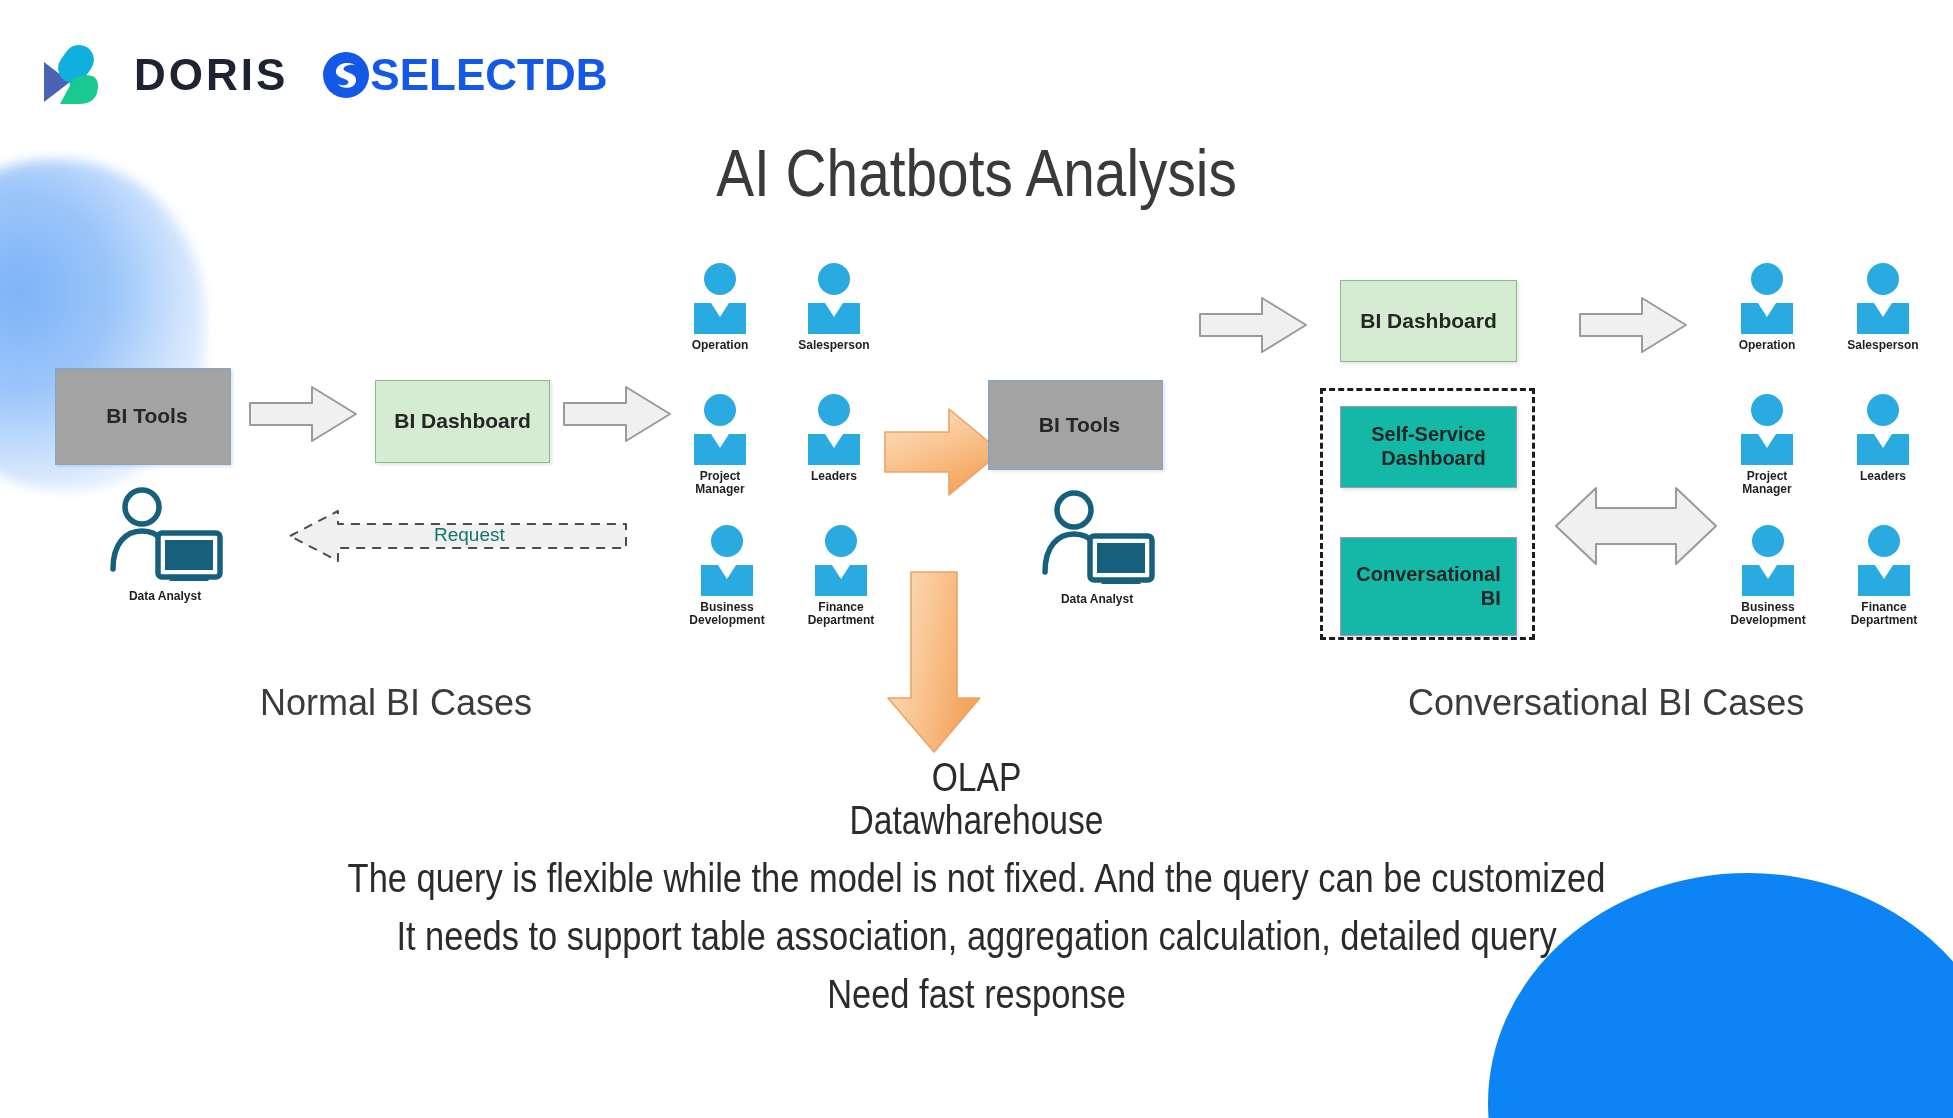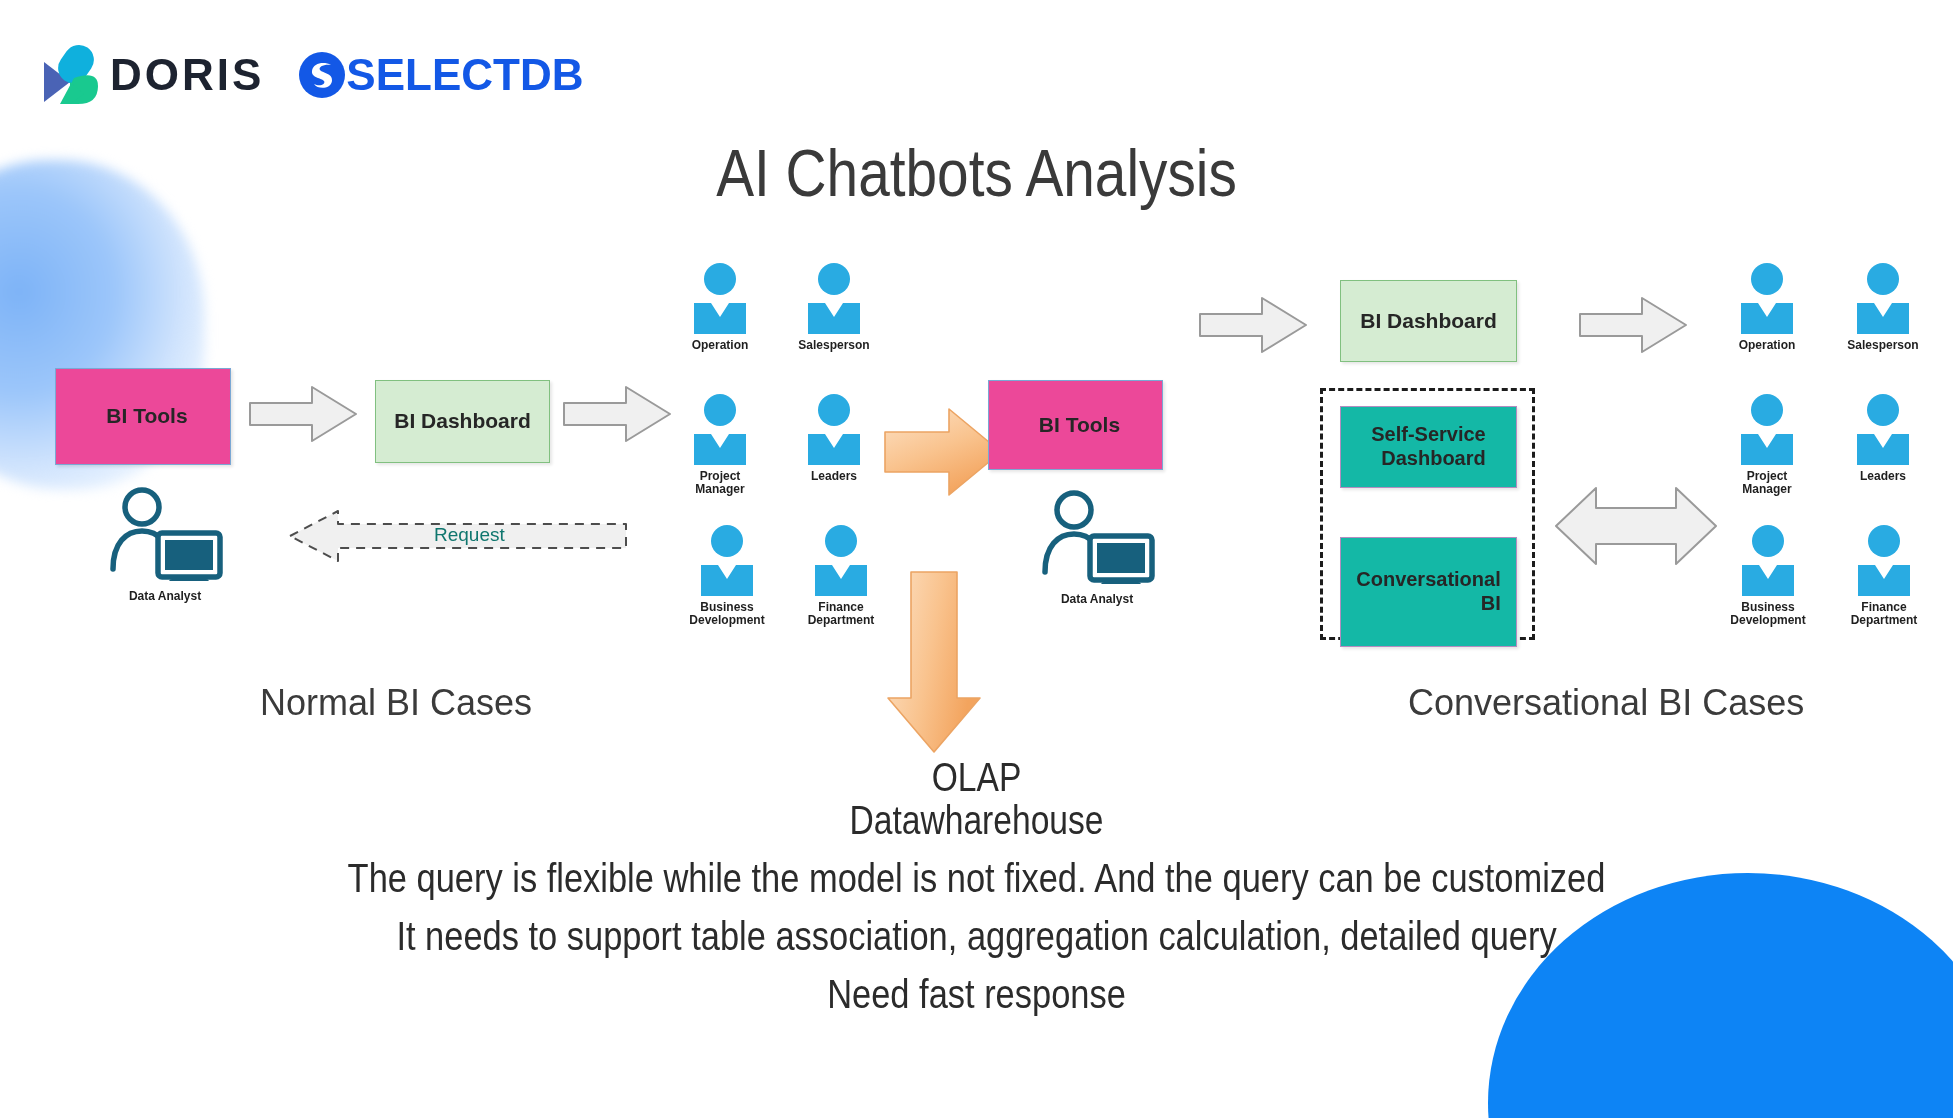--- a/index.html
+++ b/index.html
@@ -21,21 +21,21 @@
     pointer-events:none;
   }
   .blob-br{
     position:absolute;right:-55px;bottom:-215px;width:520px;height:460px;
     background:#0d84f5;border-radius:50%;
     pointer-events:none;
   }
 
   
   .logo-row{position:absolute;left:36px;top:42px;display:flex;align-items:center;gap:34px;}
-  .doris-logo{display:flex;align-items:center;gap:6px;justify-content:space-between;}
+  .doris-logo{display:flex;align-items:center;gap:30px;justify-content:space-between;}
   .doris-mark{width:68px;height:66px;}
   .doris-text{font-size:44px;font-weight:700;color:#1d2330;letter-spacing:3px;line-height:1;}
   .selectdb-logo{display:flex;align-items:center;}
   .selectdb-mark{width:48px;height:48px;}
   .selectdb-text{font-size:44px;font-weight:800;color:#1358e6;letter-spacing:0px;line-height:1;}
 
   
   .title{
     position:absolute;left:0;top:135px;width:1953px;text-align:center;
     font-size:66px;color:#3a3a3a;font-weight:400;
@@ -43,21 +43,21 @@
     transform:scaleX(0.86);transform-origin:center top;
     white-space:nowrap;
   }
 
   
   .box{
     position:absolute;display:flex;align-items:center;justify-content:center;
     text-align:right;font-weight:700;color:#262626;
     box-sizing:border-box;line-height:1.18;
   }
-  .box-blue{background:#ec4899;border:1.6px solid #7aa8d4;box-shadow:2px 2px 3px rgba(0,0,0,.10);padding-left:8px;}
+  .box-blue{background:#a3a3a3;border:1.6px solid #7aa8d4;box-shadow:2px 2px 3px rgba(0,0,0,.10);padding-left:8px;}
   .box-green{background:#d5ecd2;border:1.6px solid #81c080;box-shadow:2px 2px 3px rgba(0,0,0,.10);}
   .box-purple{background:#14b8a6;border:1.6px solid #b38cc0;box-shadow:2px 2px 3px rgba(0,0,0,.10);}
 
   .dashed-group{
     position:absolute;border:3.5px dashed #1c1c1c;box-sizing:border-box;
   }
 
   
   .arrow-grey{position:absolute;}
   .arrow-orange{position:absolute;}
@@ -266,21 +266,21 @@
     <svg viewBox="0 0 110 62" width="110" height="62">
       <polygon points="2,20 64,20 64,4 108,31 64,58 64,42 2,42" fill="#f0f0f0" stroke="#9a9a9a" stroke-width="2" stroke-linejoin="round"></polygon>
     </svg>
   </div>
 
   <div class="dashed-group" style="left:1320px;top:388px;width:215px;height:252px;"></div>
 
   <div class="box box-purple" style="left:1340px;top:406px;width:177px;height:82px;font-size:20px;white-space:pre-line;">Self-Service
 Dashboard</div>
 
-  <div class="box box-purple" style="left:1340px;top:537px;width:177px;height:110px;font-size:20px;white-space:pre-line;">Conversational
+  <div class="box box-purple" style="left:1340px;top:537px;width:177px;height:99px;font-size:20px;white-space:pre-line;">Conversational
 BI</div>
 
   <div class="arrow-grey" style="left:1552px;top:480px;width:168px;height:92px;">
     <svg viewBox="0 0 168 92" width="168" height="92">
       <polygon points="4,46 44,8 44,28 124,28 124,8 164,46 124,84 124,64 44,64 44,84" fill="#f0f0f0" stroke="#9a9a9a" stroke-width="2" stroke-linejoin="round"></polygon>
     </svg>
   </div>
 
   <div class="person" style="left:1717px;top:262px;width:100px;">
     <svg viewBox="0 0 62 72" width="62" height="72">

